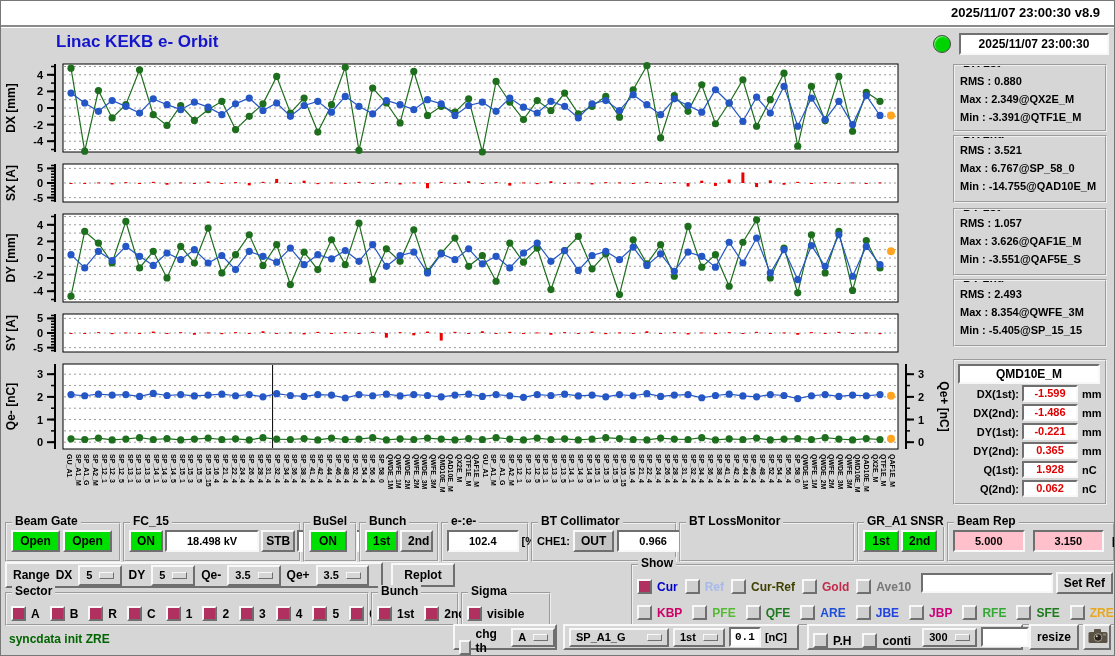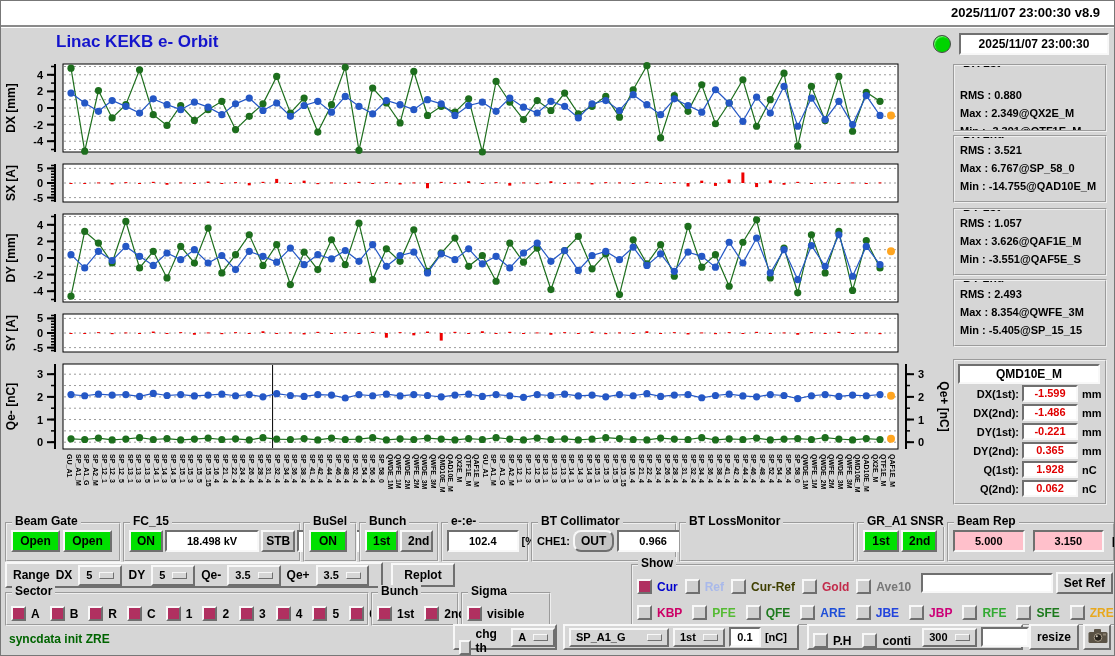--- a/index.html
+++ b/index.html
@@ -58,21 +58,21 @@
   .monval{width:52px;margin-left:3px;background:#fff;border:2px solid;
           border-color:#6f6f6f #f8f8f8 #f8f8f8 #6f6f6f;color:#e00000;
           font-size:11px;font-weight:bold;text-align:center;line-height:13px;}
   .monunit{margin-left:4px;font-size:11px;font-weight:bold;}
 
   svg text{font-family:"Liberation Sans",sans-serif;font-weight:bold;fill:#000;}
 
   .statusmsg{position:absolute;left:8px;top:604px;font-size:12px;font-weight:bold;color:#006400;}
   .sbgroup{position:absolute;top:596px;height:26px;border:2px solid;
            border-color:#f8f8f8 #6f6f6f #6f6f6f #f8f8f8;display:flex;align-items:center;gap:4px;padding:0 4px;box-sizing:border-box;}
-  input{font-family:Liberation Sans, sans-serif;}
+  input{font-family:Liberation Mono, monospace;}
   .tinput{background:#fff;border:2px solid;border-color:#6f6f6f #f8f8f8 #f8f8f8 #6f6f6f;
           font-size:11px;font-weight:bold;height:14px;}
 </style>
 </head>
 <body>
 
 <div id="root">
   <div class="topbar">
     <span>2025/11/07 23:00:30   v8.9</span>
   </div>
@@ -830,21 +830,21 @@
         <text transform="translate(845.6842105263158 392) rotate(90)" font-size="7">QWFE_3M</text>
         <text transform="translate(854.3473684210526 392) rotate(90)" font-size="7">QMD10E_M</text>
         <text transform="translate(863.0105263157894 392) rotate(90)" font-size="7">QAD10E_M</text>
         <text transform="translate(871.6736842105263 392) rotate(90)" font-size="7">QX2E_M</text>
         <text transform="translate(880.3368421052631 392) rotate(90)" font-size="7">QTF1E_M</text>
         <text transform="translate(889 392) rotate(90)" font-size="7">QAF1E_M</text>
       </svg>
 
     <div class="statbox" style="top:36px;">
       <span class="gtitle">DX 1st</span>
-      <div class="statline" style="margin-top:20px;">RMS :  0.880</div>
+      <div class="statline" style="margin-top:6px;">RMS :  0.880</div>
       <div class="statline">Max :  2.349@QX2E_M</div>
       <div class="statline">Min :  -3.391@QTF1E_M</div>
     </div>
     <div class="statbox" style="top:107px;">
       <span class="gtitle">DX 2nd</span>
       <div class="statline" style="margin-top:4px;">RMS :  3.521</div>
       <div class="statline">Max :  6.767@SP_58_0</div>
       <div class="statline">Min :  -14.755@QAD10E_M</div>
     </div>
     <div class="statbox" style="top:180px;">
@@ -927,21 +927,21 @@
       <span class="gtitle">e-:e-</span>
       <div class="grow">
         <span class="field" style="width:40px;">102.4</span>
         <span class="ulabel">[%]</span>
       </div>
     </div>
     <div class="gb" style="left:530px;top:494px;width:142px;height:36px;">
       <span class="gtitle">BT Collimator</span>
       <div class="grow" style="gap:3px;">
         <span class="ulabel">CHE1:</span>
-        <button class="btn gray" style="width:59px;border-radius:8px;">OUT</button>
+        <button class="btn gray" style="width:59px;">OUT</button>
         <span class="field" style="width:42px;">0.966</span>
       </div>
     </div>
     <div class="gb" style="left:678px;top:494px;width:172px;height:36px;">
       <span class="gtitle">BT LossMonitor</span>
     </div>
     <div class="gb" style="left:856px;top:494px;width:84px;height:36px;">
       <span class="gtitle">GR_A1 SNSR</span>
       <div class="grow" style="gap:2px;">
         <button class="btn green" style="width:36px;">1st</button>

